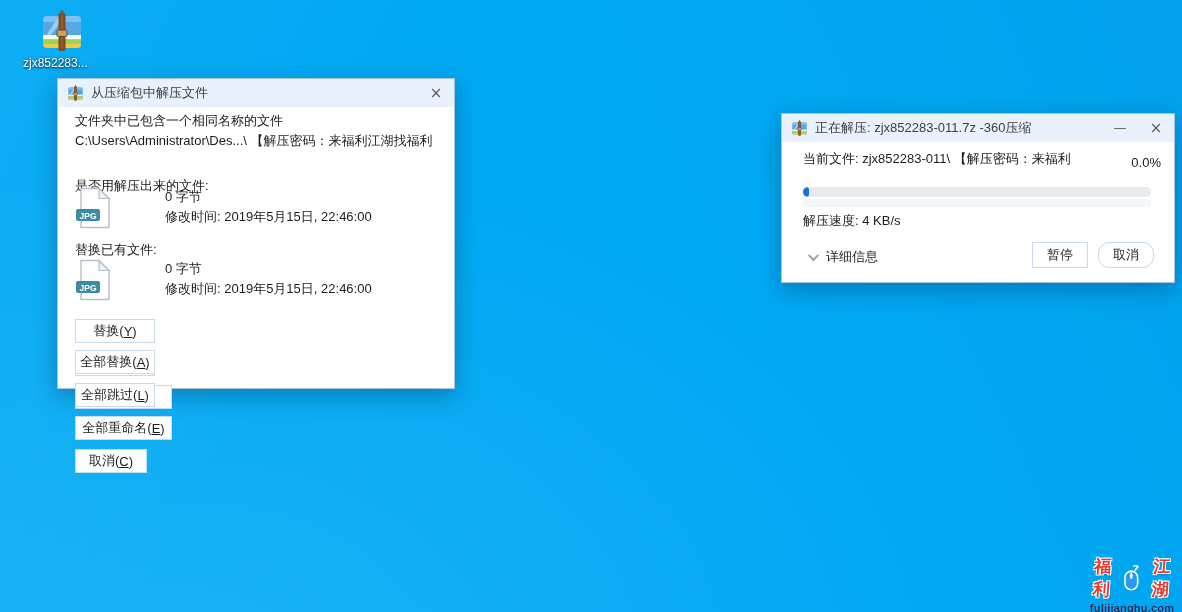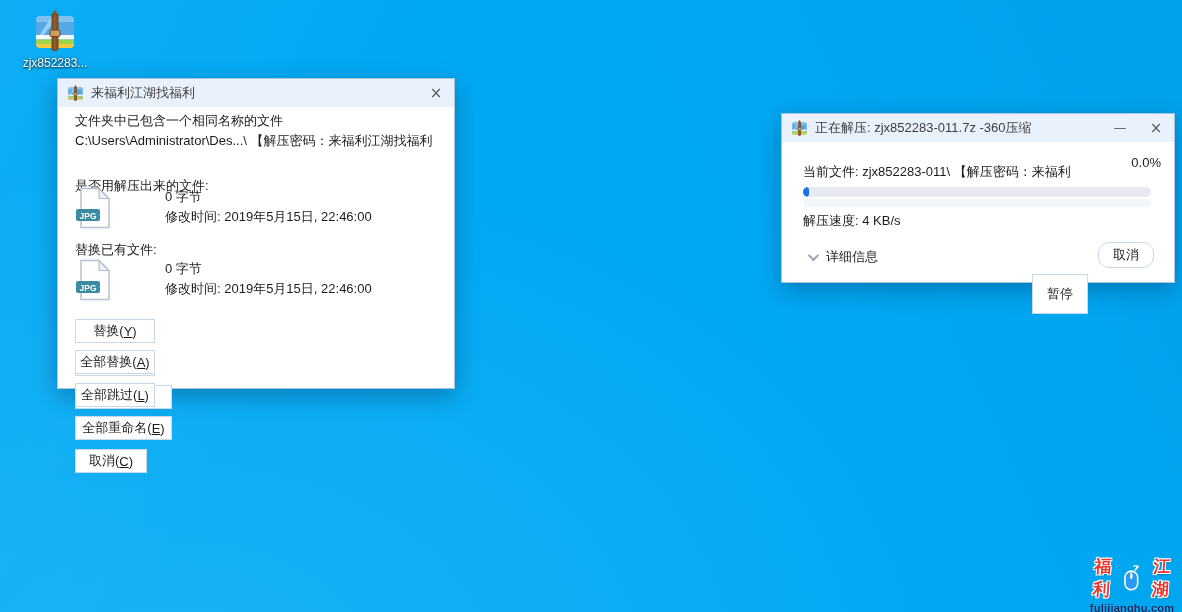--- a/index.html
+++ b/index.html
@@ -13,21 +13,21 @@
   .desktop {
     position: absolute; inset: 0;
     background:
       linear-gradient(115deg, rgba(255,255,255,0.05) 0%, rgba(255,255,255,0) 30%),
       linear-gradient(245deg, rgba(0,60,120,0.06) 0%, rgba(0,0,0,0) 40%),
       radial-gradient(ellipse at 15% 110%, rgba(255,255,255,0.10), rgba(255,255,255,0) 55%),
       #00a9f3;
   }
 
   
-  .desktop-icon { position: absolute; left: 16px; top: 10px; width: 78px; text-align: center; }
+  .desktop-icon { position: absolute; left: 23px; top: 10px; width: 78px; }
   .desktop-icon .glyph { width: 46px; height: 44px; margin: 0 auto; display: block; }
   .desktop-icon .label {
     margin-top: 2px; font-size: 12px; color: #fff;
     text-shadow: 0 1px 2px rgba(0,0,0,0.7), 0 0 3px rgba(0,0,0,0.45);
     white-space: nowrap; overflow: hidden;
   }
 
   
   .dialog {
     position: absolute; background: #fff;
@@ -142,21 +142,21 @@
         <use href="#sym-zip-icon"></use>
       </svg>
     <div class="label">zjx852283...</div>
   </div>
 
   <div class="dialog" style="left:57px; top:78px; width:398px; height:311px;">
     <div class="titlebar">
       <svg class="ticon">
           <use href="#sym-zip-icon"></use>
         </svg>
-      <span class="ttext">来福利江湖找福利</span>
+      <span class="ttext">从压缩包中解压文件</span>
       <button class="winbtn">×</button>
     </div>
 
     <div class="abs txt" style="left:17px; top:33px;">文件夹中已包含一个相同名称的文件</div>
     <div class="abs txt" style="left:17px; top:53px;">C:\Users\Administrator\Des...\ 【解压密码：来福利江湖找福利</div>
 
     <div class="abs txt" style="left:17px; top:98px;">是否用解压出来的文件:</div>
     <div class="abs filerow" style="left:17px; top:108px;">
       <svg class="fileicon">
           <use href="#sym-jpg-icon"></use>
@@ -194,35 +194,35 @@
   <div class="dialog" style="left:781px; top:113px; width:394px; height:170px;">
     <div class="titlebar">
       <svg class="ticon">
           <use href="#sym-zip-icon"></use>
         </svg>
       <span class="ttext">正在解压: zjx852283-011.7z -360压缩</span>
       <button class="winbtn min">—</button>
       <button class="winbtn">×</button>
     </div>
 
-    <div class="abs txt" style="left:21px; top:49px;">当前文件: zjx852283-011\ 【解压密码：来福利</div>
+    <div class="abs txt" style="left:21px; top:36px;">当前文件: zjx852283-011\ 【解压密码：来福利</div>
     <div class="abs txt" style="right:13px; top:40px;">0.0%</div>
 
     <div class="abs progress-track" style="left:21px; top:73px; width:348px;">
       <div class="progress-fill" style="width: 6px;"></div>
     </div>
     <div class="abs progress-ghost" style="left:21px; top:85px; width:348px;"></div>
 
     <div class="abs txt" style="left:21px; top:98px;">解压速度: 4 KB/s</div>
 
     <div class="abs details-toggle" style="left:26px; top:134px;">
       <span class="chev"></span>
       <span class="txt">详细信息</span>
     </div>
-    <button class="btn abs" style="left:250px; top:128px; width:56px; height:40px;margin-top:32px;">暂停</button>
+    <button class="btn abs" style="left:250px; top:128px; width:56px; height:26px;">暂停</button>
     <button class="btn abs" style="left:316px; top:128px; width:56px; height:26px;border-radius:11px;">取消</button>
   </div>
 
   <div class="watermark">
     <div class="wm-row">
       <span class="wm-text">福利</span>
       <svg class="wm-mouse">
           <use href="#sym-mouse-icon"></use>
         </svg>
       <span class="wm-text">江湖</span>

